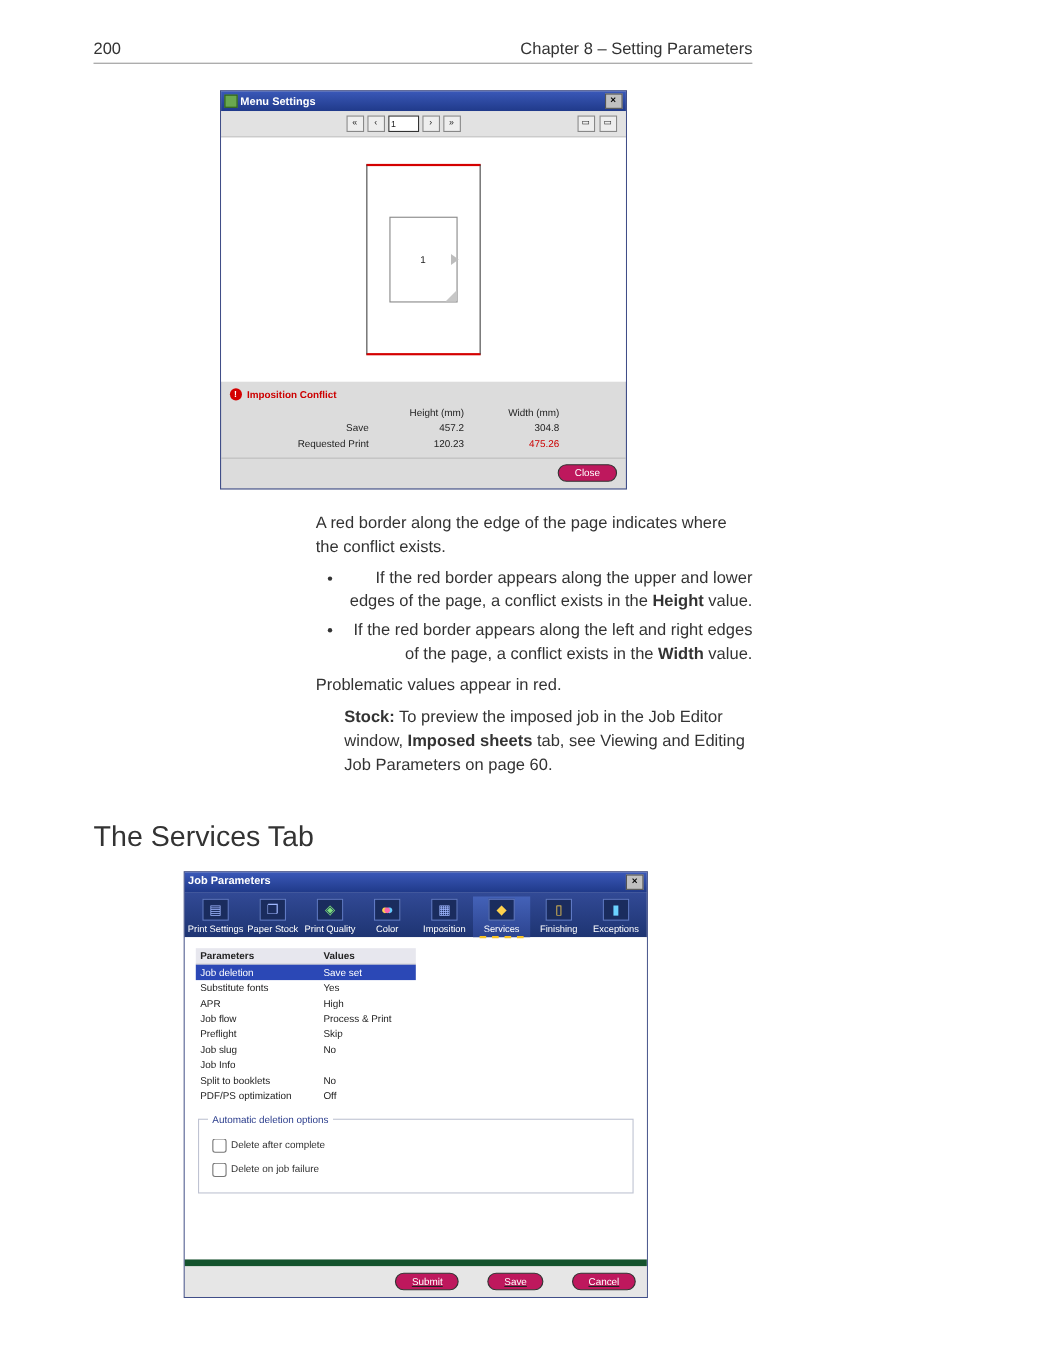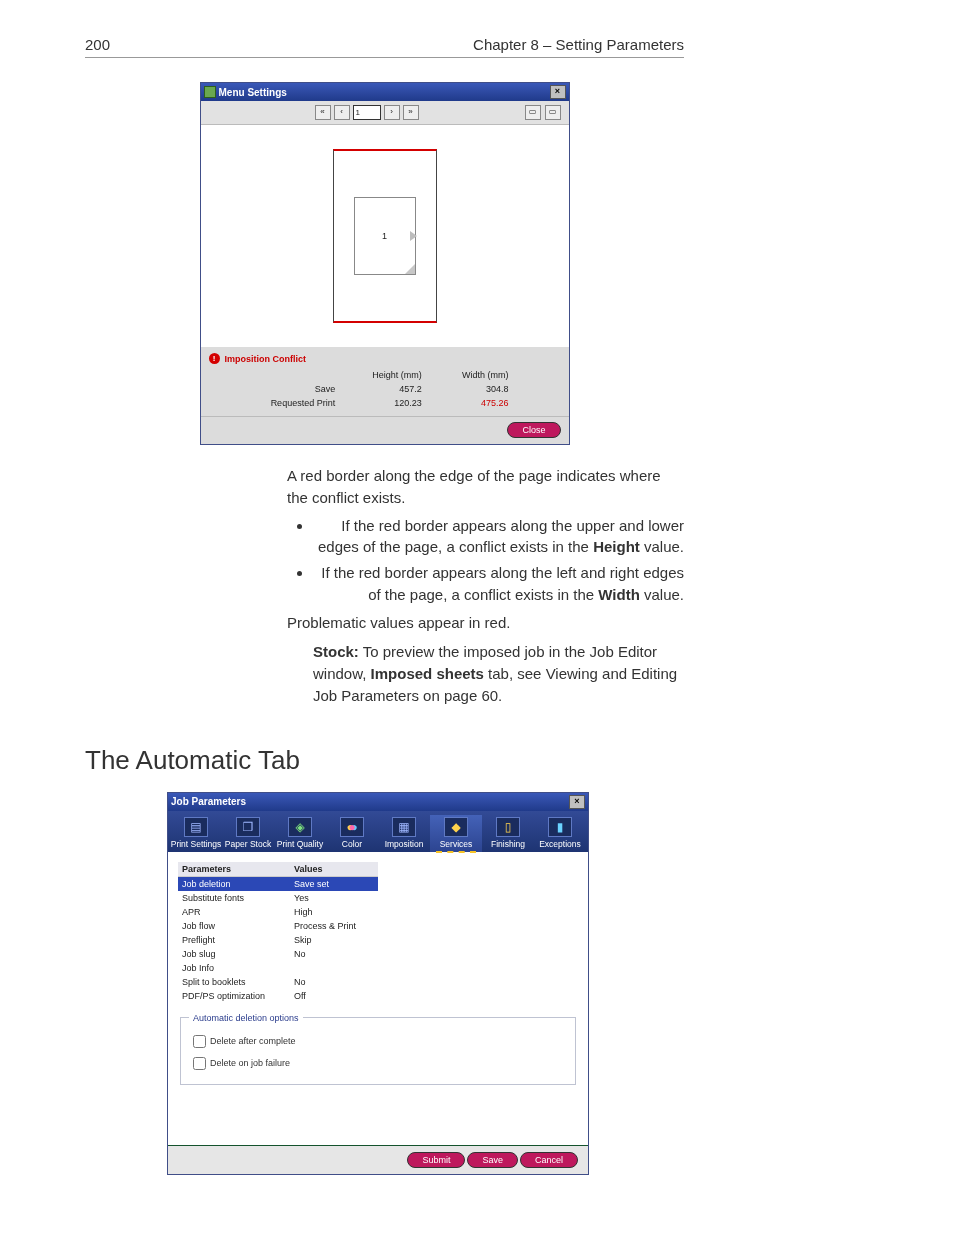--- a/index.html
+++ b/index.html
@@ -219,24 +219,25 @@
   .prow { display:flex; }
   .prow.sel { background:#2b48b6; color:#fff; }
   .opts fieldset {
     border:1px solid #bfc3d2; font-size:9px; color:#2a3c8c;
     padding: 6px 8px 8px 8px;
   }
   .opts legend { color:#2a3c8c; padding:0 4px; }
   .opts label { display:block; color:#333; margin:3px 0; }
   .opts input[type=checkbox]{ vertical-align:middle; margin-right:4px; }
   .pfooter {
-    display:flex; justify-content:flex-end; gap:2px;
+    display:flex; justify-content:flex-end; gap:26px;
     padding:6px 10px;
-    border-top:1px solid #14532d;
+    border-top:6px solid #14532d;
     background:#e6e6e6;
+    text-decoration:underline;
   }
   
   .ic-doc::before{content:"▤";color:#9fb7ff;font-size:12px;}
   .ic-stack::before{content:"❐";color:#9fb7ff;font-size:12px;}
   .ic-qual::before{content:"◈";color:#7de07d;font-size:12px;}
   .ic-color::before{content:"●";color:#ff66aa;font-size:12px;text-shadow:2px 0 #66ccff,-2px 0 #ffd24d;}
   .ic-impo::before{content:"▦";color:#9fb7ff;font-size:12px;}
   .ic-serv::before{content:"◆";color:#ffd24d;font-size:12px;}
   .ic-fin::before{content:"▯";color:#ffd24d;font-size:12px;}
   .ic-exc::before{content:"▮";color:#6bd3ff;font-size:12px;}
@@ -316,21 +317,21 @@
       <li>
         <span>If the red border appears along the left and right edges of the page, a conflict exists in the </span><strong>Width</strong><span> value.</span>
       </li>
     </ul>
     <p>Problematic values appear in red.</p>
     <div class="note-block">
       <strong>Stock:</strong><span>  To preview the imposed job in the Job Editor window, </span><strong>Imposed sheets</strong><span> tab, see Viewing and Editing Job Parameters on page 60.</span>
     </div>
   </div>
 
-  <h2 class="section">The Automatic Tab</h2>
+  <h2 class="section">The Services Tab</h2>
 
   <div class="dlg-params">
     <div class="dlg-titlebar">
       <span class="left">
         <span>Job Parameters</span>
       </span>
       <span class="close-x">×</span>
     </div>
     <div class="tabstrip">
       <div class="ptab"><div class="ticon ic-doc"></div><span>Print Settings</span></div>

